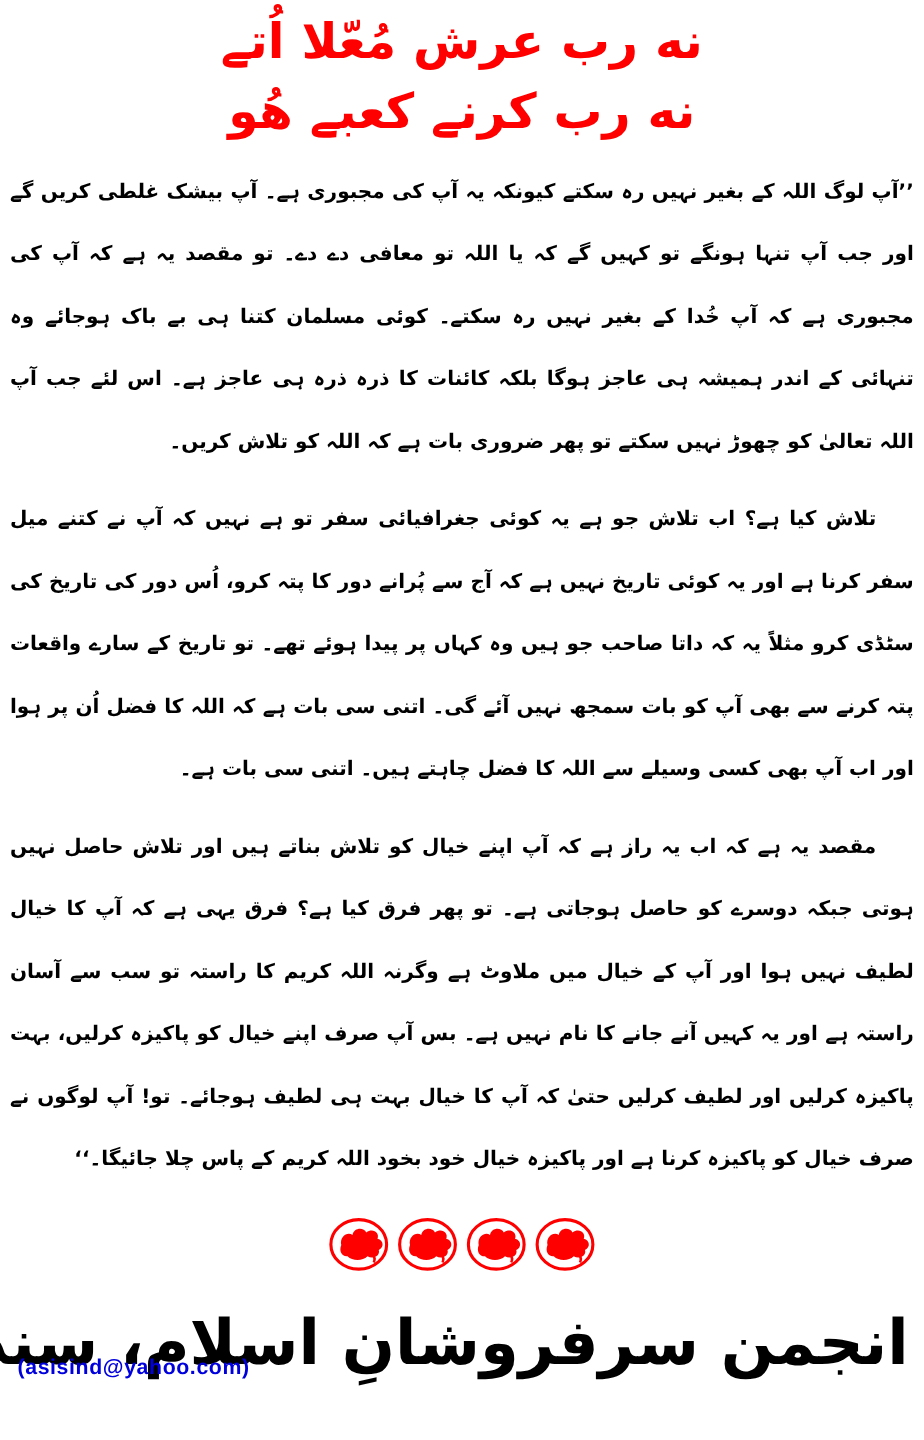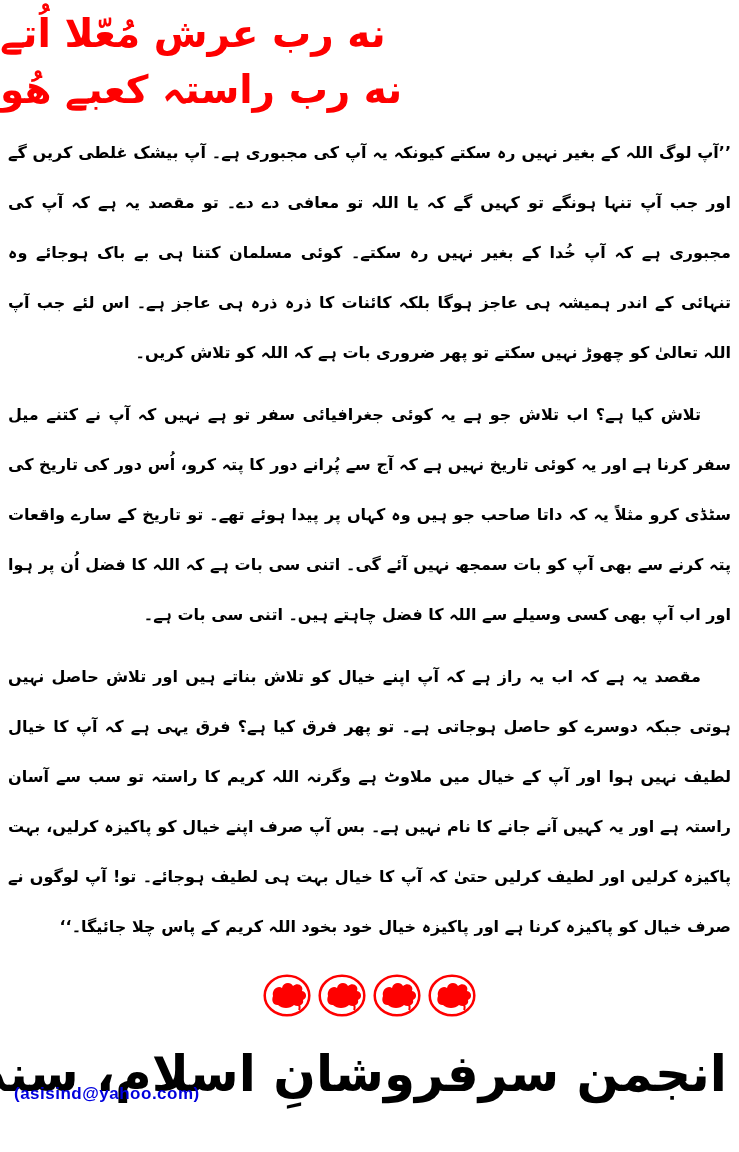--- a/index.html
+++ b/index.html
@@ -6,21 +6,21 @@
   body {
     width: 739px; height: 1152px; overflow: hidden;
     background: var(--background, #ffffff);
     font-family: "DejaVu Sans", "Liberation Sans", sans-serif;
   }
   .page { position: relative; width: 739px; height: 1152px; }
 
   
   .poem {
     padding-top: 6px;
-    text-align: left;
+    text-align: center;
     color: var(--accent_red, #fe0000);
     font-weight: bold;
     font-size: 39px;
     line-height: 56px;
     direction: rtl;
   }
 
   
   .article {
     direction: rtl;
@@ -62,21 +62,21 @@
     letter-spacing: 0.5px;
   }
 </style>
 </head>
 <body>
 
 <div class="page">
 
   <header class="poem">
     <div class="poem-line">نه رب عرش مُعّلا اُتے</div>
-    <div class="poem-line">نه رب راستہ کعبے هُو</div>
+    <div class="poem-line">نه رب کرنے کعبے هُو</div>
   </header>
 
   <main class="article">
     <p class="para"><span>’’آپ لوگ اللہ کے بغیر نہیں رہ سکتے کیونکہ یہ آپ کی مجبوری ہے۔ آپ بیشک غلطی کریں گے اور جب آپ تنہا ہونگے تو کہیں گے کہ یا اللہ تو معافی دے دے۔ تو مقصد یہ ہے کہ آپ کی مجبوری ہے کہ آپ خُدا کے بغیر نہیں رہ سکتے۔ کوئی مسلمان کتنا ہی بے باک ہوجائے وہ تنہائی کے اندر ہمیشہ ہی عاجز ہوگا بلکہ کائنات کا ذرہ ذرہ ہی عاجز ہے۔ اس لئے جب آپ اللہ تعالیٰ کو چھوڑ نہیں سکتے تو پھر ضروری بات ہے کہ اللہ کو تلاش کریں۔</span></p>
     <p class="para indent"><span>تلاش کیا ہے؟ اب تلاش جو ہے یہ کوئی جغرافیائی سفر تو ہے نہیں کہ آپ نے کتنے میل سفر کرنا ہے اور یہ کوئی تاریخ نہیں ہے کہ آج سے پُرانے دور کا پتہ کرو، اُس دور کی تاریخ کی سٹڈی کرو مثلاً یہ کہ داتا صاحب جو ہیں وہ کہاں پر پیدا ہوئے تھے۔ تو تاریخ کے سارے واقعات پتہ کرنے سے بھی آپ کو بات سمجھ نہیں آئے گی۔ اتنی سی بات ہے کہ اللہ کا فضل اُن پر ہوا اور اب آپ بھی کسی وسیلے سے اللہ کا فضل چاہتے ہیں۔ اتنی سی بات ہے۔</span></p>
     <p class="para indent"><span>مقصد یہ ہے کہ اب یہ راز ہے کہ آپ اپنے خیال کو تلاش بناتے ہیں اور تلاش حاصل نہیں ہوتی جبکہ دوسرے کو حاصل ہوجاتی ہے۔ تو پھر فرق کیا ہے؟ فرق یہی ہے کہ آپ کا خیال لطیف نہیں ہوا اور آپ کے خیال میں ملاوٹ ہے وگرنہ اللہ کریم کا راستہ تو سب سے آسان راستہ ہے اور یہ کہیں آنے جانے کا نام نہیں ہے۔ بس آپ صرف اپنے خیال کو پاکیزہ کرلیں، بہت پاکیزہ کرلیں اور لطیف کرلیں حتیٰ کہ آپ کا خیال بہت ہی لطیف ہوجائے۔ تو! آپ لوگوں نے صرف خیال کو پاکیزہ کرنا ہے اور پاکیزہ خیال خود بخود اللہ کریم کے پاس چلا جائیگا۔‘‘</span></p>
   </main>
 
   <div class="ornaments">
     <svg class="medallion" width="48" height="43" viewBox="0 0 48 43">

